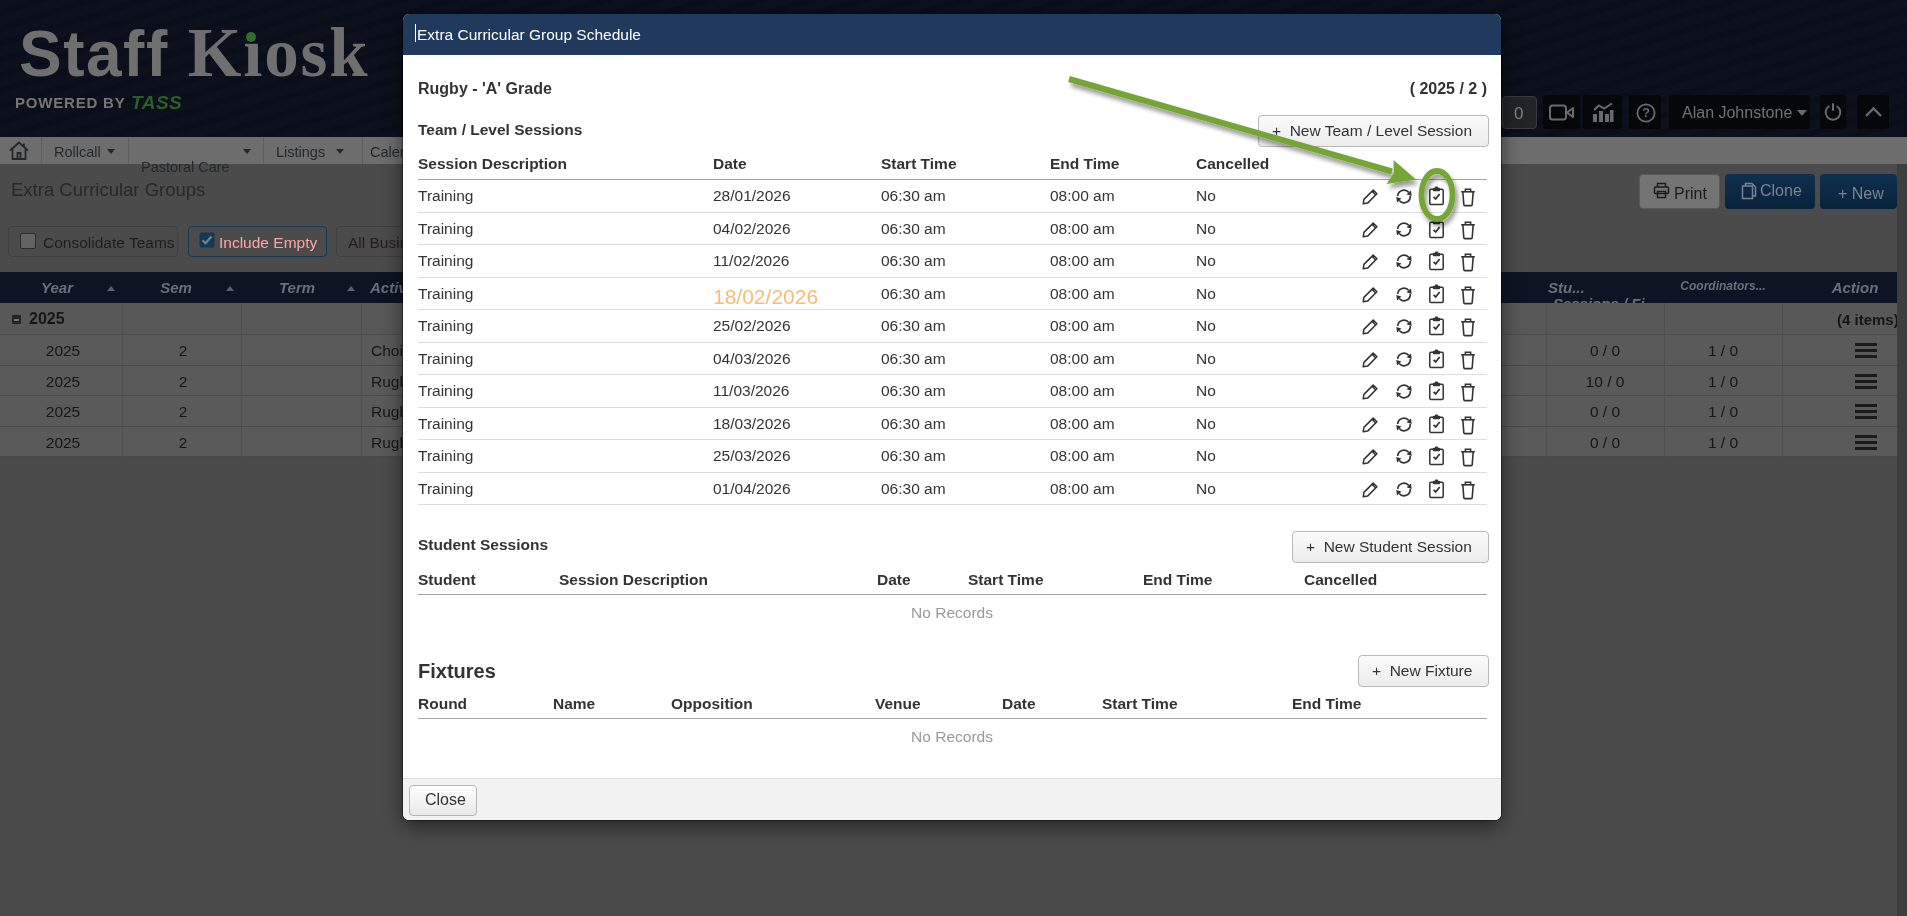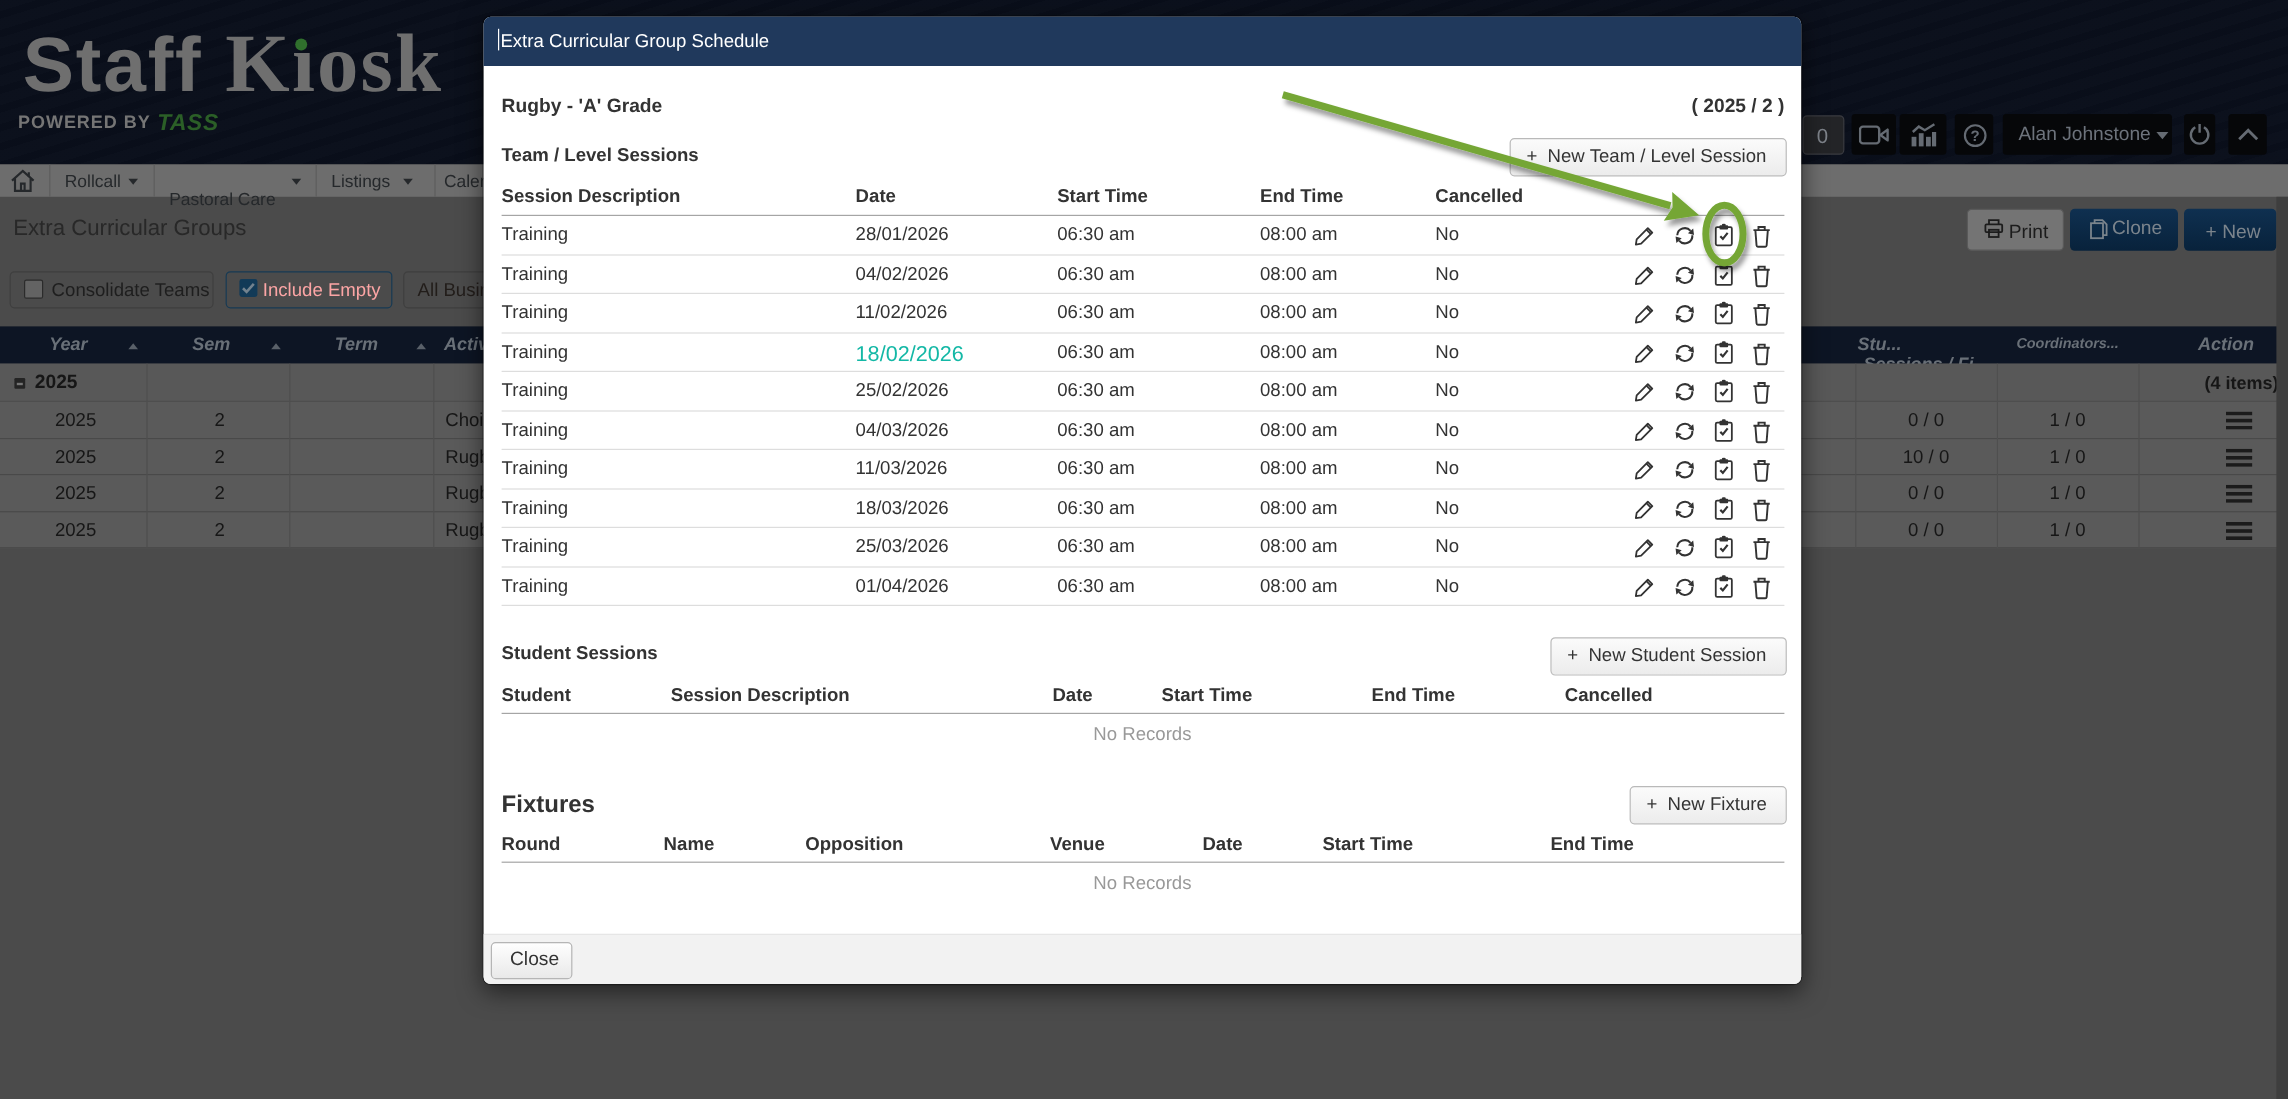--- a/index.html
+++ b/index.html
@@ -285,21 +285,21 @@
   </svg>
 <svg class="abs" style="left:1459px;top:252.06px" width="18" height="20" viewBox="0 0 18 20">
 <g fill="none" stroke="#333" stroke-width="1.6">
 <path d="M2.2 4.8 H15.8"></path>
 <path d="M6.4 4.6 V2.2 H11.6 V4.6"></path>
 <path d="M3.8 4.8 L4.8 17.6 Q4.9 18.6 5.9 18.6 H12.1 Q13.1 18.6 13.2 17.6 L14.2 4.8"></path>
     </g>
   </svg>
 <div class="abs" style="left:418px;top:309.12px;width:1069px;height:1px;background:#ddd;"></div>
 <div class="t" style="left:418px;top:284.59000000000003px;font-size:15.5px;color:#333;font-weight:normal;">Training</div>
-<div class="t" style="left:713px;top:284.59000000000003px;font-size:18px;color:#14b8a6;font-weight:normal;">18/02/2026</div>
+<div class="t" style="left:713px;top:284.59000000000003px;font-size:21px;color:#fdba74;font-weight:normal;">18/02/2026</div>
 <div class="t" style="left:881px;top:284.59000000000003px;font-size:15.5px;color:#333;font-weight:normal;">06:30 am</div>
 <div class="t" style="left:1050px;top:284.59000000000003px;font-size:15.5px;color:#333;font-weight:normal;">08:00 am</div>
 <div class="t" style="left:1196px;top:284.59000000000003px;font-size:15.5px;color:#333;font-weight:normal;">No</div>
 <svg class="abs" style="left:1361px;top:284.59000000000003px" width="19" height="19" viewBox="0 0 19 19">
 <g fill="none" stroke="#333" stroke-width="1.5" stroke-linejoin="round">
 <path d="M12.2 3.1 L15.9 6.8 L6.6 16.1 L2.2 16.8 L2.9 12.4 Z"></path>
 <path d="M11 4.3 L14.7 8"></path>
     </g>
   </svg>
 <svg class="abs" style="left:1394px;top:284.59000000000003px" width="20" height="19" viewBox="0 0 20 19">

